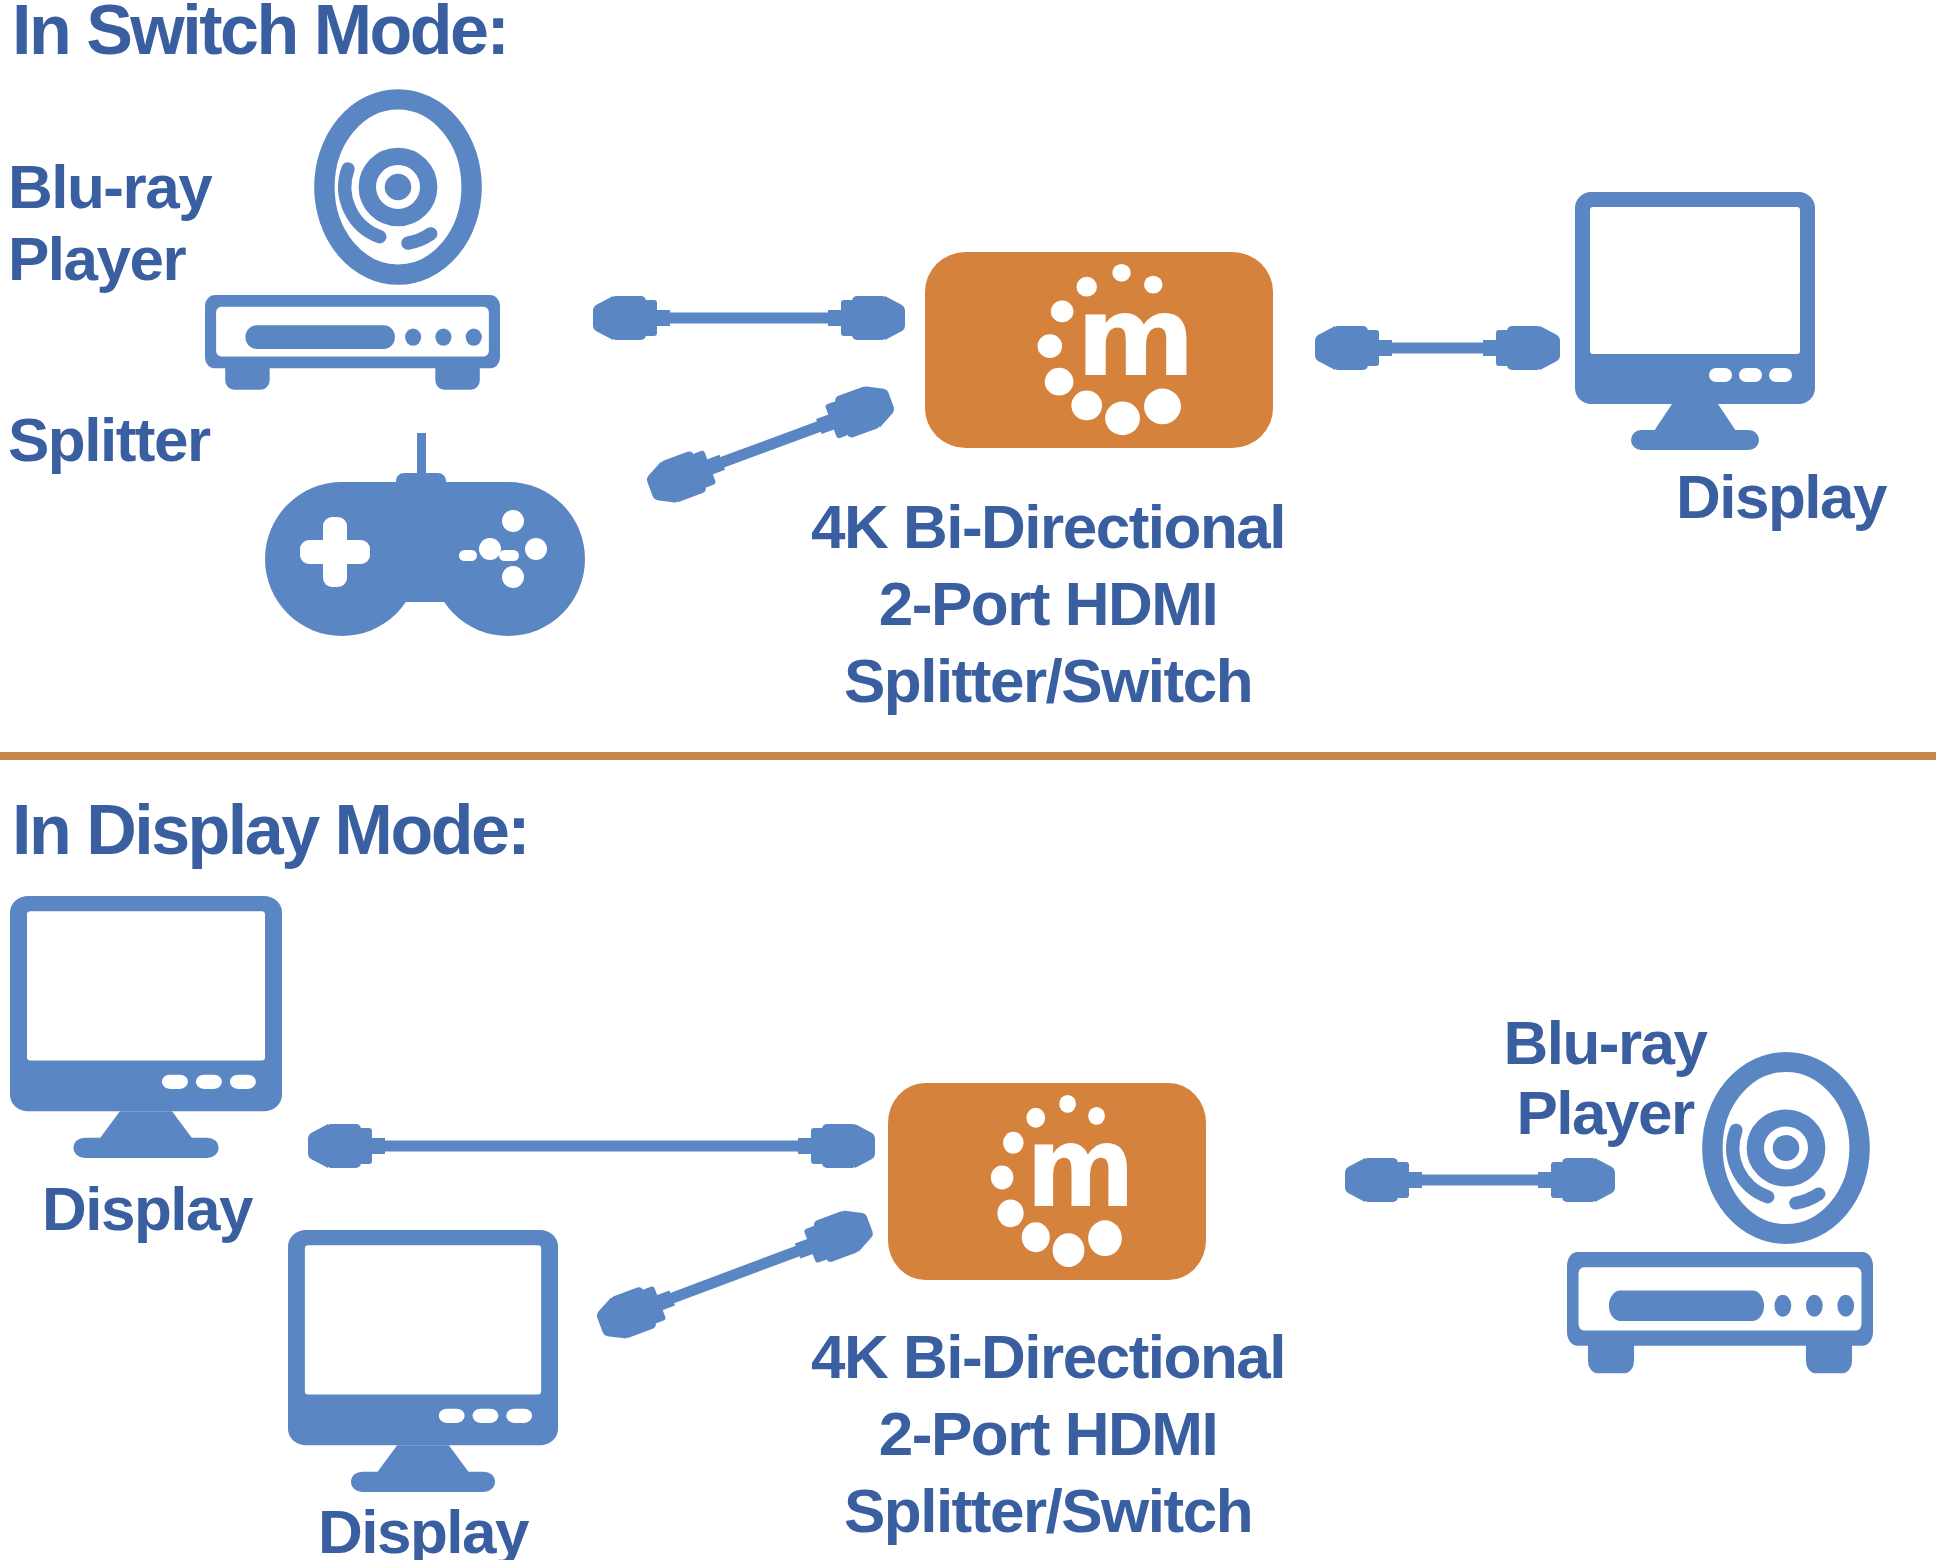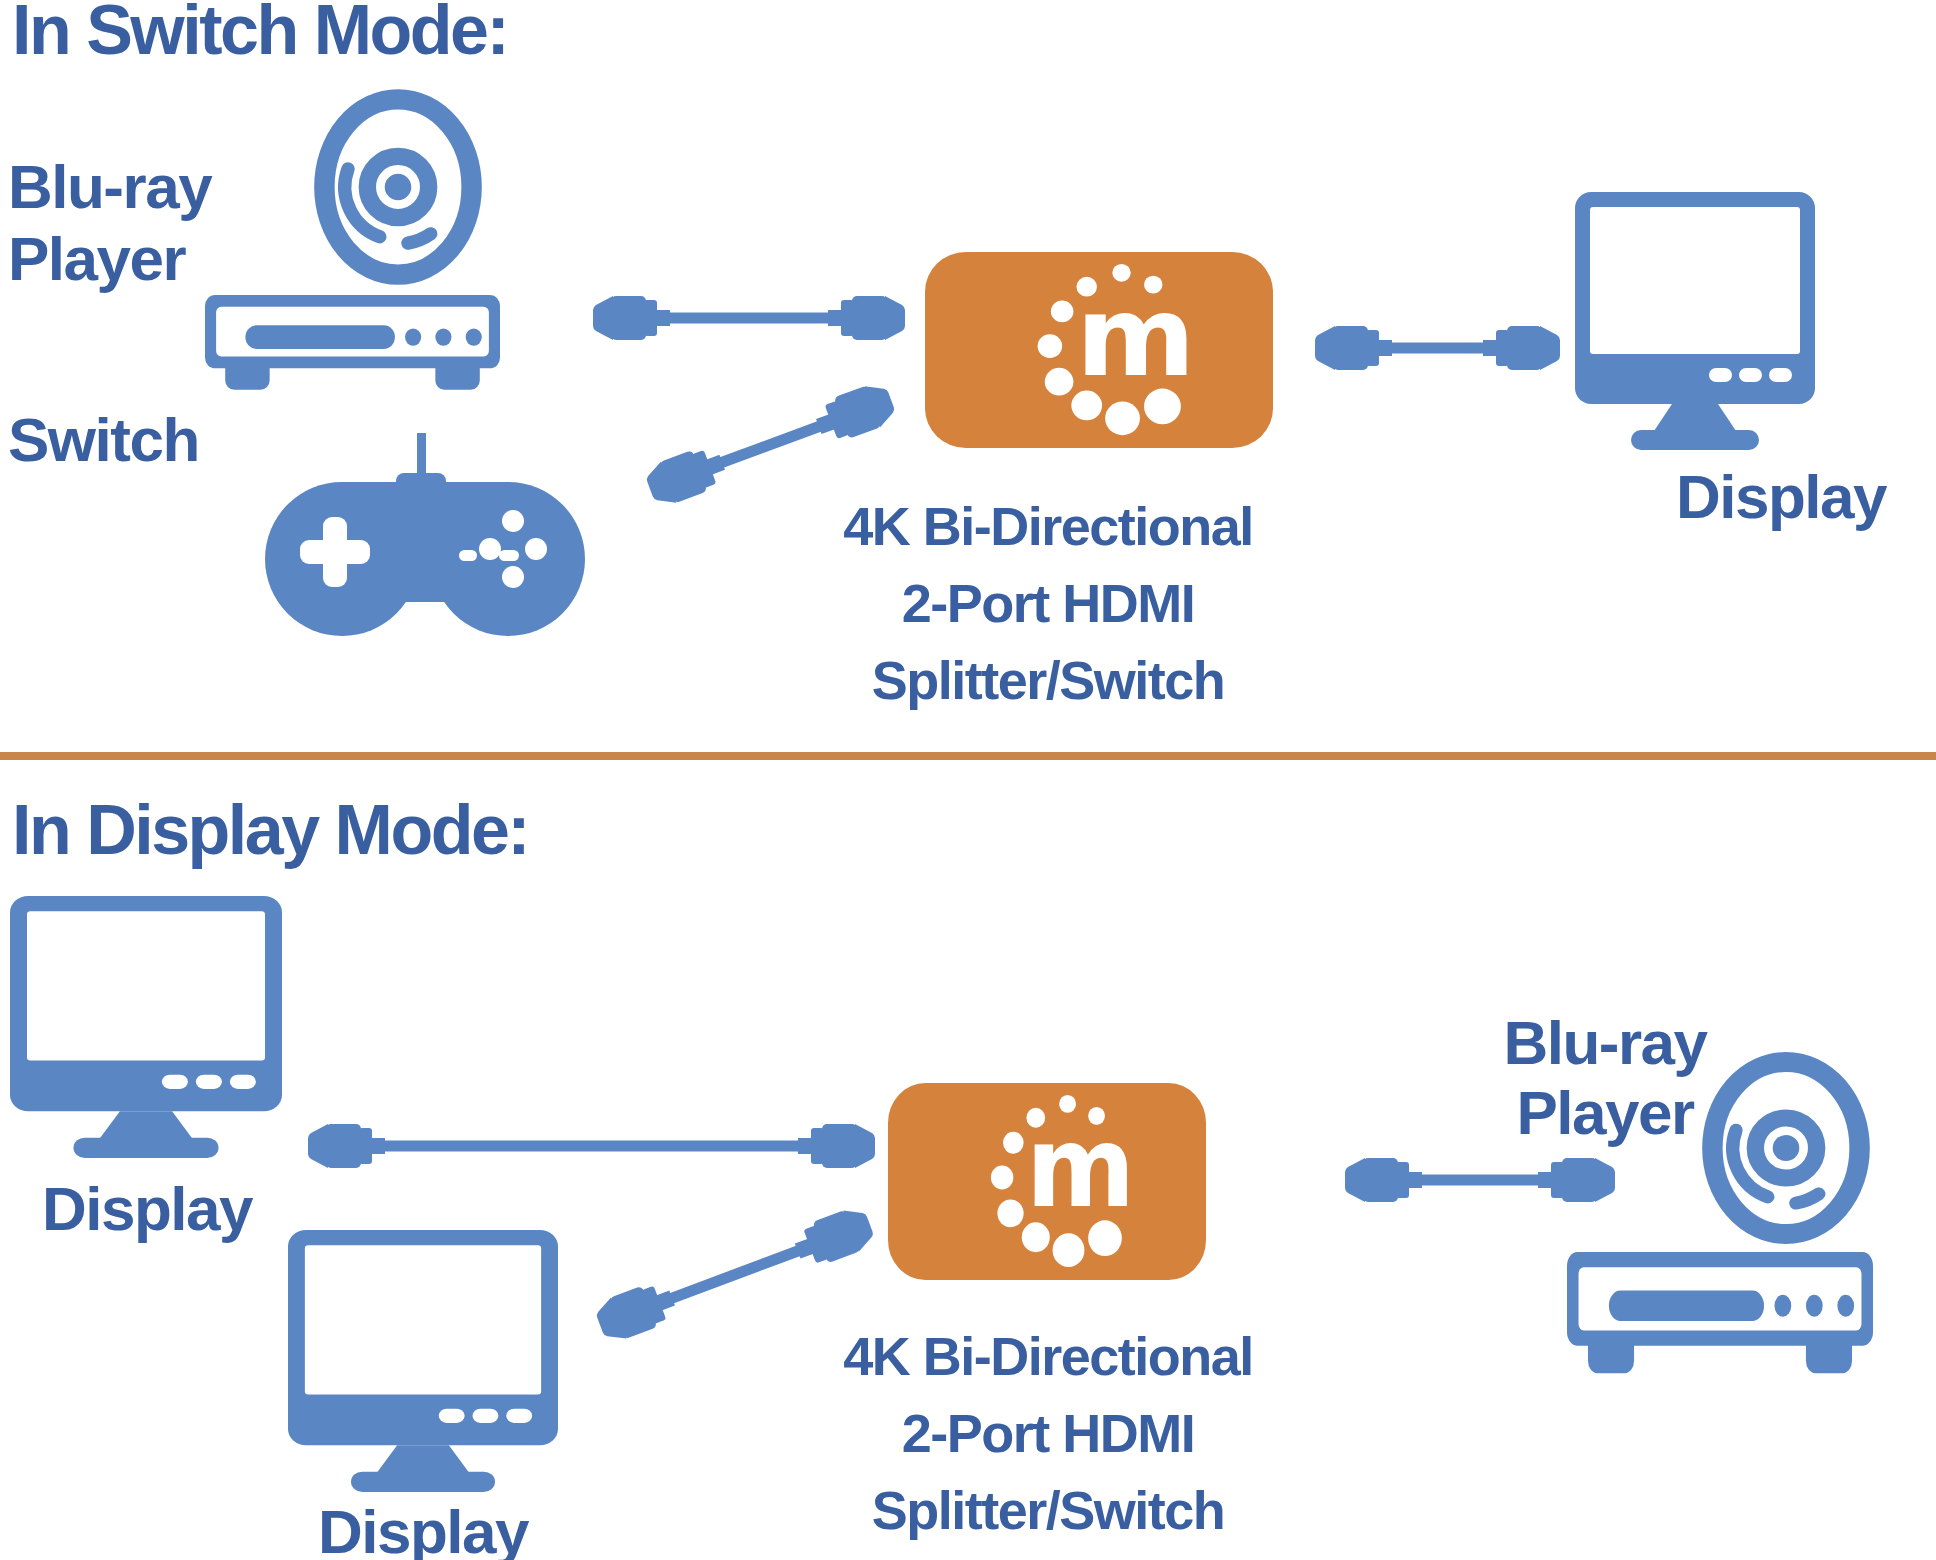--- a/index.html
+++ b/index.html
@@ -10,21 +10,21 @@
   }
   html,body{margin:0;padding:0;background:#fff;}
   .canvas{position:relative;width:1936px;height:1560px;background:#fff;
           font-family:"Liberation Sans",sans-serif;overflow:hidden;}
   .abs{position:absolute;}
   .heading{font-weight:bold;color:var(--text-blue);font-size:70px;
            letter-spacing:-2.5px;line-height:80px;white-space:nowrap;}
   .lbl{font-weight:bold;color:var(--text-blue);font-size:62px;
        letter-spacing:-1.5px;line-height:72px;white-space:nowrap;margin-top:8px;}
   .lbl.center{text-align:center;}
-  .device-title{font-weight:bold;color:var(--text-blue);font-size:54px;
+  .device-title{font-weight:bold;color:var(--text-blue);font-size:62px;
                 letter-spacing:-1.5px;line-height:77px;text-align:center;white-space:nowrap;}
   .divider{position:absolute;left:0;top:752px;width:1936px;height:8px;
            background:var(--divider-orange);}
   svg{display:block;}
 </style>
 </head>
 <body>
 
 <div class="canvas">
 
@@ -121,21 +121,21 @@
 
   <svg class="abs" style="left:306px;top:80px" width="184" height="214" viewBox="0 0 180 210" preserveAspectRatio="none">
     <use href="#disc"></use>
   </svg>
 
   <svg class="abs" style="left:205px;top:295px" width="295" height="97" viewBox="0 0 292 90" preserveAspectRatio="none">
     <use href="#deck"></use>
   </svg>
 
   <div class="abs lbl" style="left:8px;top:396px">
-    <div>Switch</div>
+    <div>Splitter</div>
   </div>
 
   <svg class="abs" style="left:260px;top:428px" width="330" height="212" viewBox="0 0 330 212">
     <use href="#gamepad"></use>
   </svg>
 
   <svg class="abs" style="left:593px;top:292px" width="312" height="52" viewBox="0 -26 312 52">
     <rect x="72" y="-5.5" width="168" height="11" fill="var(--icon-blue)"></rect>
     <use href="#plug" transform="translate(77,0) scale(-1,1)"></use>
     <use href="#plug" transform="translate(235,0)"></use>

